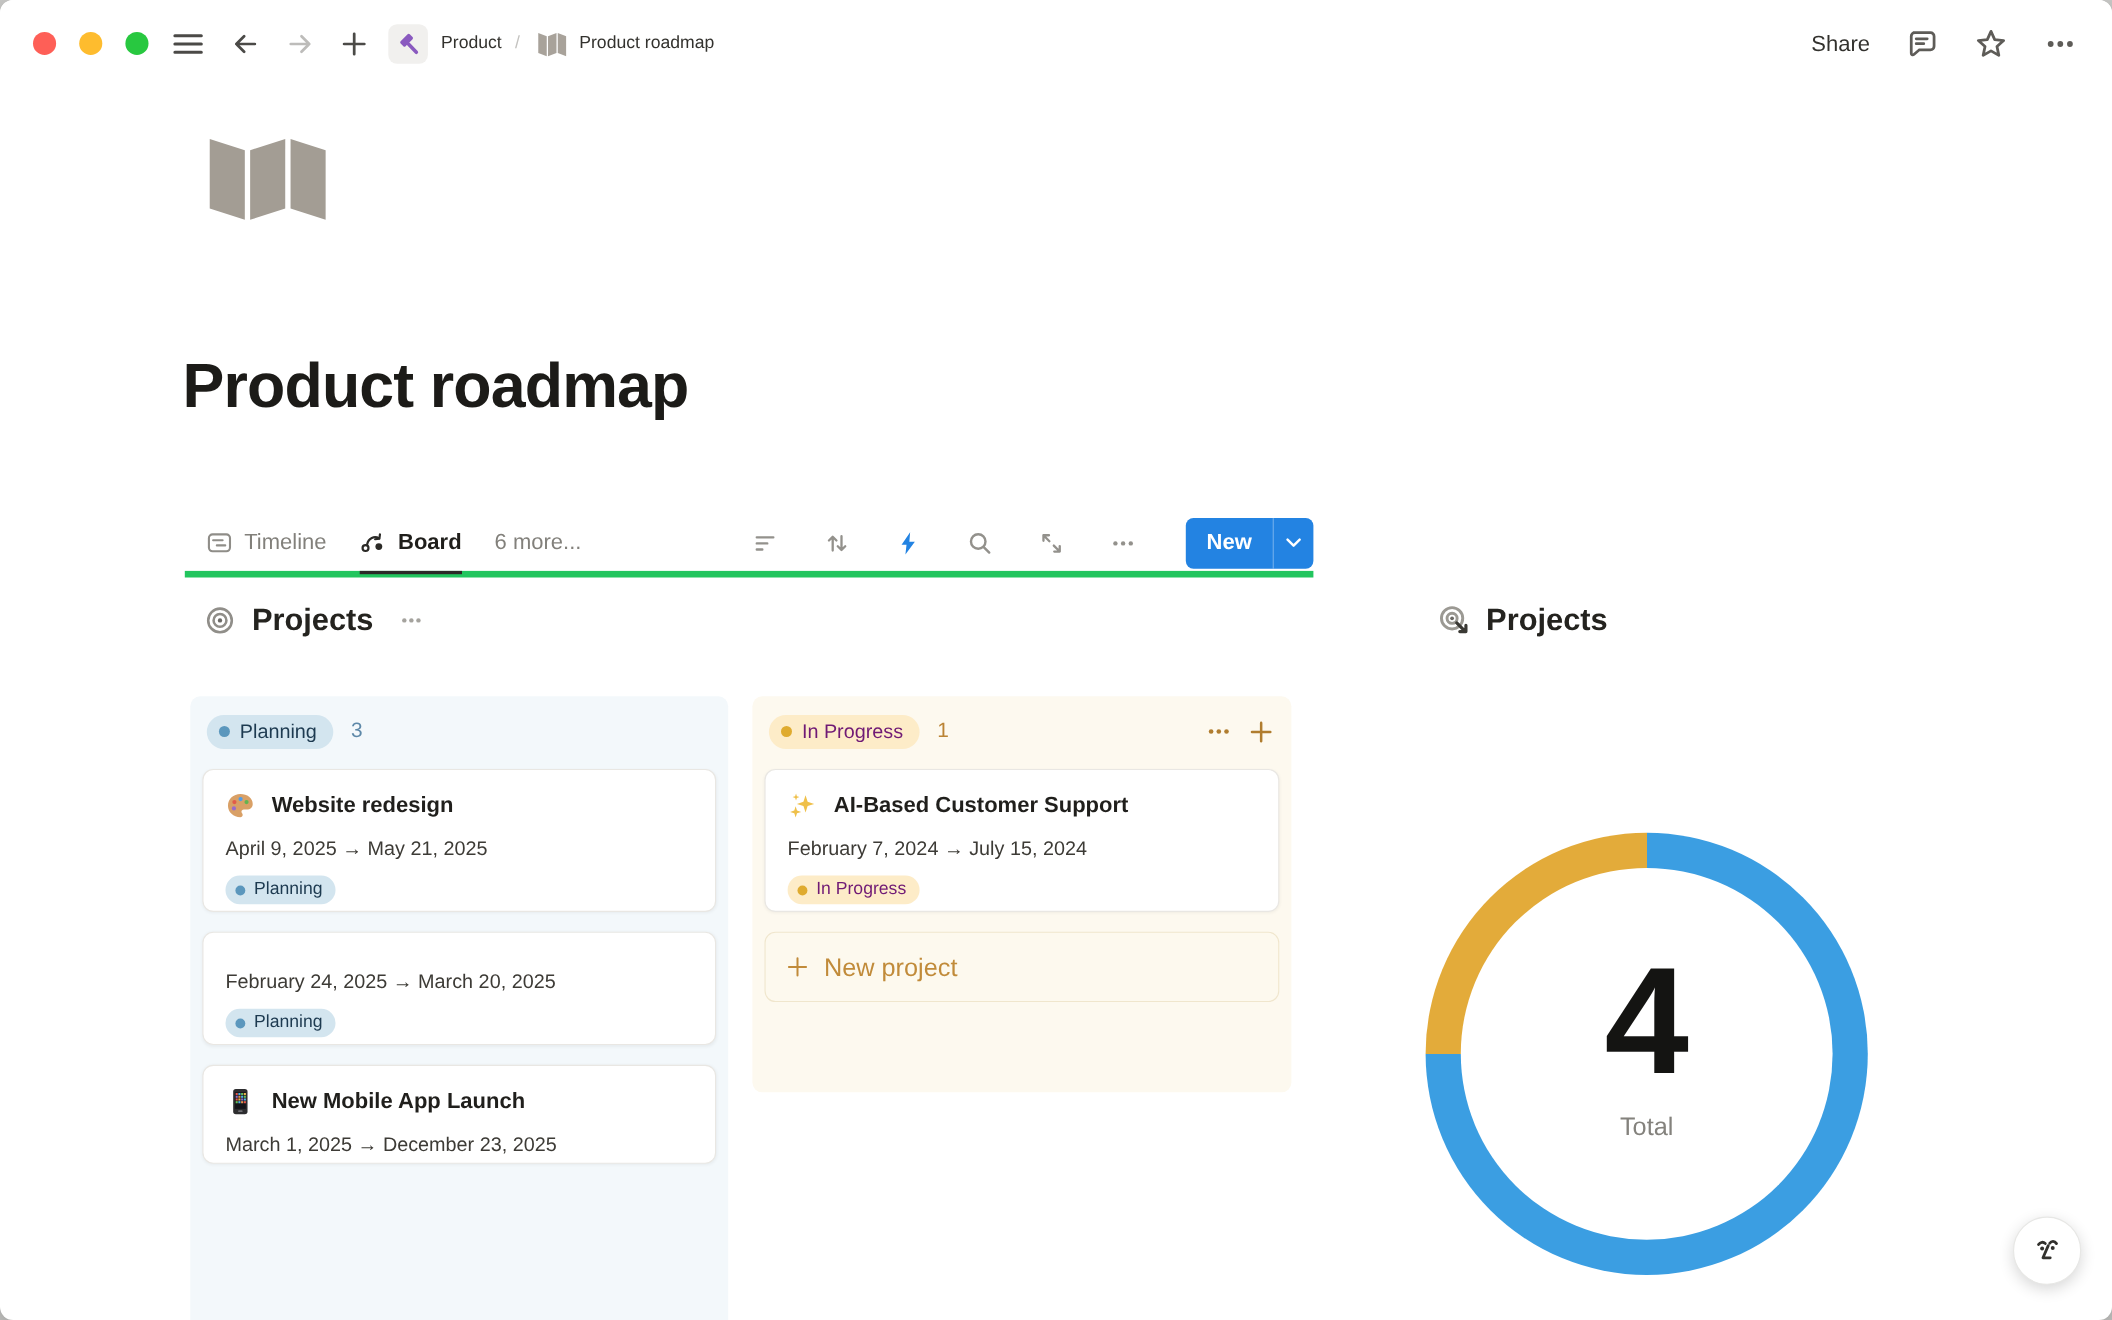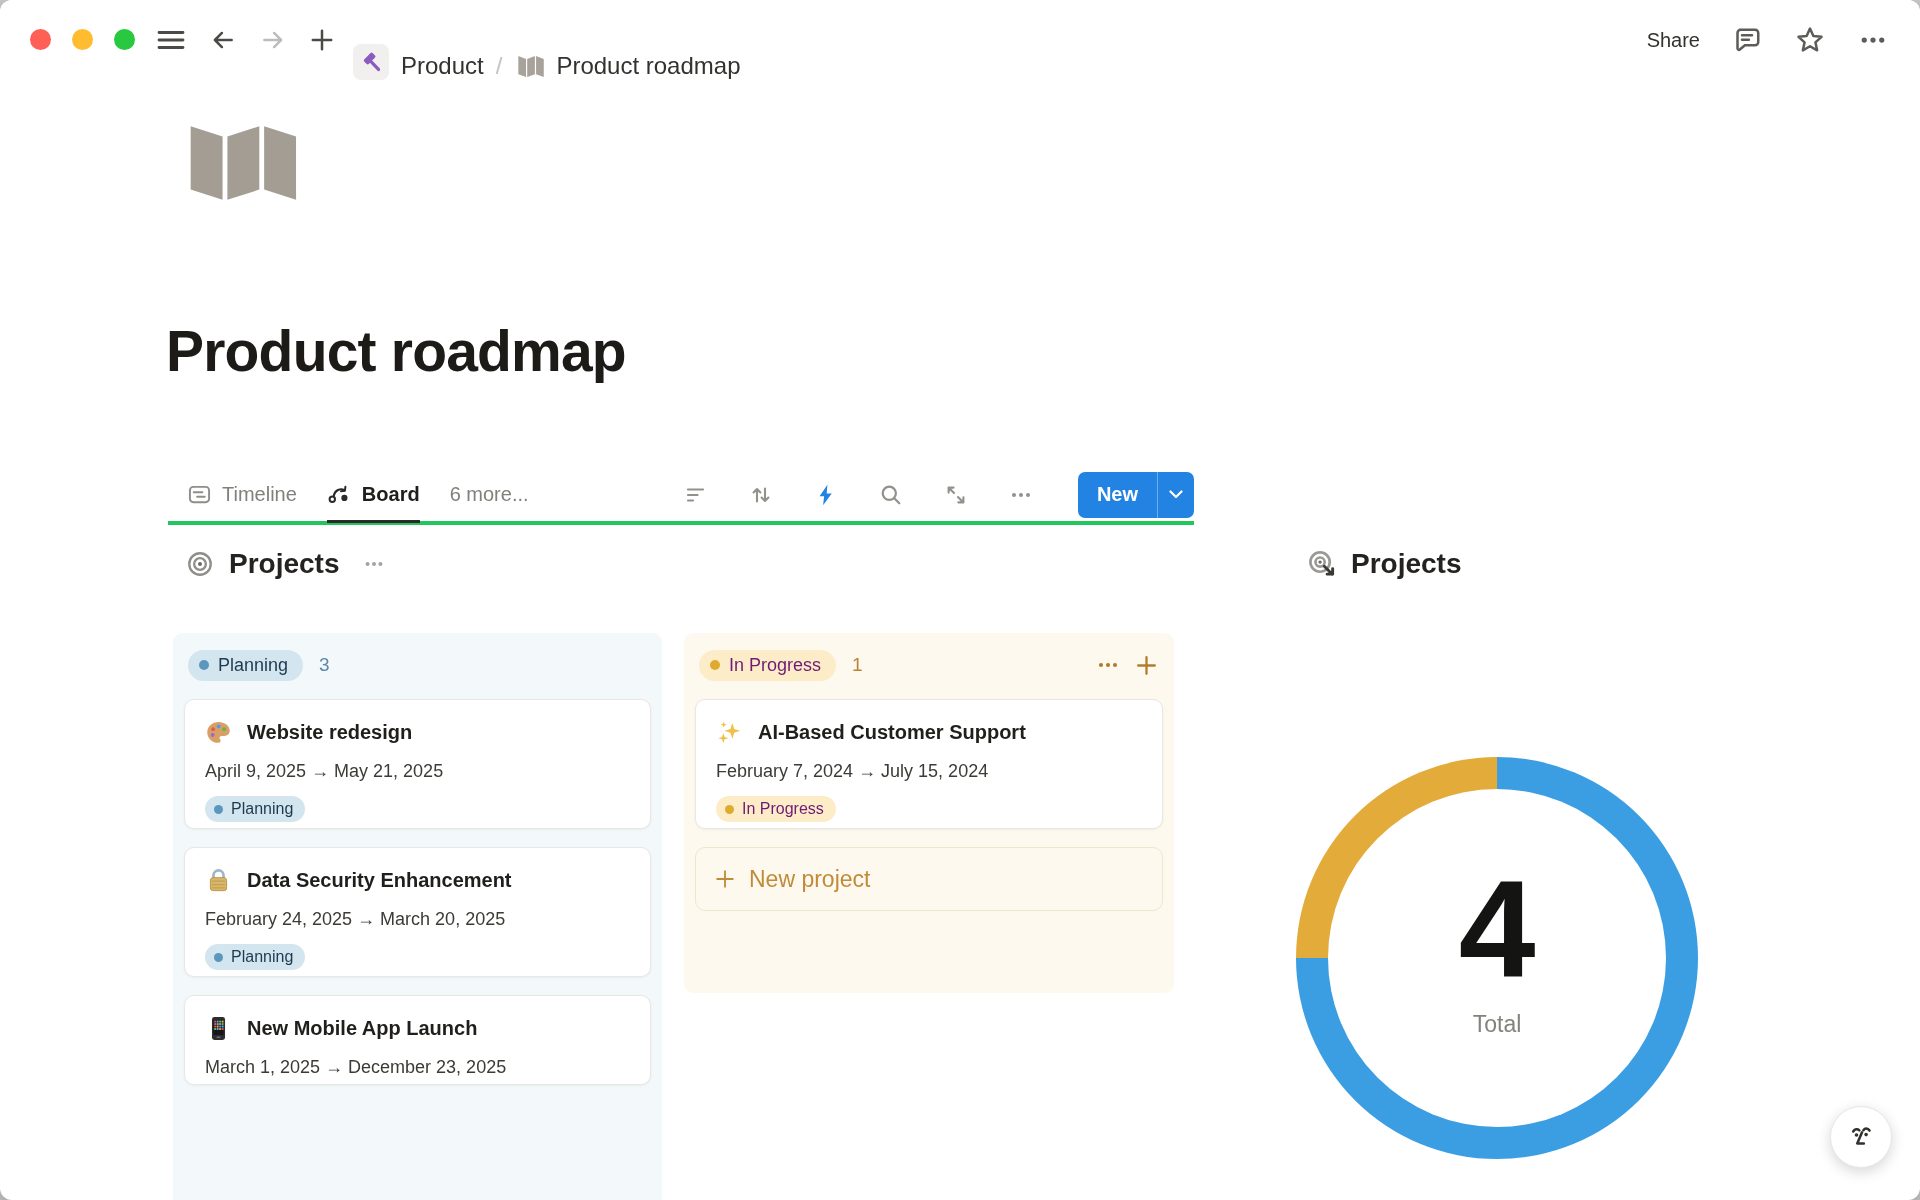--- a/index.html
+++ b/index.html
@@ -10,32 +10,32 @@
     font-family:"Liberation Sans","DejaVu Sans",sans-serif;
     color:#1f1e1b;box-shadow:0 10px 40px rgba(0,0,0,.35);
   }
   
   .topbar{position:absolute;top:0;left:0;width:100%;height:80px;background:#fff;}
   .lights{position:absolute;left:30px;top:29px;display:flex;gap:21px;}
   .light{width:21px;height:21px;border-radius:50%;}
   .light.red{background:#fe5f57;}　.light.yellow{background:#febc2e;}　.light.green{background:#28c840;}
   .light.yellow{background:#febc2e;} .light.green{background:#28c840;}
   .tb-ic{position:absolute;top:0;height:80px;display:flex;align-items:center;justify-content:center;cursor:default;}
-  .crumbs{position:absolute;left:353px;top:0;height:80px;display:flex;align-items:flex-end;gap:12px;font-size:24px;}
+  .crumbs{position:absolute;left:353px;top:0;height:80px;display:flex;align-items:center;gap:12px;font-size:16px;}
   .crumb-chip{width:36px;height:36px;border-radius:8px;background:#f1f0ee;display:flex;align-items:center;justify-content:center;}
   .crumb-sep{color:#c4c3c0;}
   .crumb-label{color:#33322e;font-weight:500;}
   .topbar-right{position:absolute;right:32px;top:0;height:80px;display:flex;align-items:center;gap:32px;}
   .share{font-size:20px;color:#33322e;}
   
   .page-icon{position:absolute;left:181px;top:112px;width:116px;height:98px;}
   .page-title{position:absolute;left:166px;top:318px;font-size:57px;font-weight:700;letter-spacing:-0.8px;color:#1c1b18;margin:0;}
   
   .left-sec{position:absolute;left:168px;top:468px;width:1026px;height:732px;}
-  .view-row{position:absolute;top:0;left:0;width:100%;height:57px;border-bottom:4px solid #22c55e;display:flex;align-items:center;padding-left:20px;}
+  .view-row{position:absolute;top:0;left:0;width:100%;height:57px;border-bottom:6px solid #22c55e;display:flex;align-items:center;padding-left:20px;}
   .tab{height:57px;display:flex;align-items:center;gap:11px;font-size:20px;color:#82807b;border-bottom:3px solid transparent;padding-top:2px;margin-right:30px;}
   .tab.active{color:#1f1e1b;font-weight:600;border-bottom-color:#2b2a27;}
   .toolbar{margin-left:auto;display:flex;align-items:center;gap:41px;justify-content:center;}
   .tool{width:24px;height:24px;display:flex;align-items:center;justify-content:center;}
   .new-btn{margin-left:4px;height:46px;border-radius:7px;background:var(--accent-blue,#2383e2);display:flex;align-items:center;color:#fff;overflow:hidden;}
   .new-btn .nb-label{padding:0 19px;font-size:20px;font-weight:600;}
   .new-btn .nb-split{width:1px;height:46px;background:rgba(255,255,255,.35);}
   .new-btn .nb-caret{width:36px;height:46px;display:flex;align-items:center;justify-content:center;}
   .board-head{position:absolute;top:80px;left:18px;display:flex;align-items:center;}
   .bh-icon{width:28px;height:28px;margin-right:15px;}
@@ -293,30 +293,20 @@
         <div class="card-dates">April 9, 2025 → May 21, 2025</div>
         <div class="card-tag">
           <span class="tag-pill pill-blue">
             <span class="dot"></span>
             <span>Planning</span>
           </span>
         </div>
       </div>
 
       <div class="card">
-        <div class="card-title-row">
-          <span class="card-emoji">
-            <svg width="27" height="27" viewBox="0 0 24 24">
-              <path d="M7.5 10V7.5a4.5 4.5 0 0 1 9 0V10" fill="none" stroke="#9fb6c6" stroke-width="2.4"></path>
-              <rect x="4.8" y="9.5" width="14.4" height="11.5" rx="2.4" fill="#d9b66a" stroke="#b8933f" stroke-width="0.8"></rect>
-              <path d="M6 12.6h12M6 15.6h12M6 18.6h12" stroke="#c3a052" stroke-width="1.1"></path>
-            </svg>
-          </span>
-          <span class="card-title">Data Security Enhancement</span>
-        </div>
         <div class="card-dates">February 24, 2025 → March 20, 2025</div>
         <div class="card-tag">
           <span class="tag-pill pill-blue">
             <span class="dot"></span>
             <span>Planning</span>
           </span>
         </div>
       </div>
 
       <div class="card">

